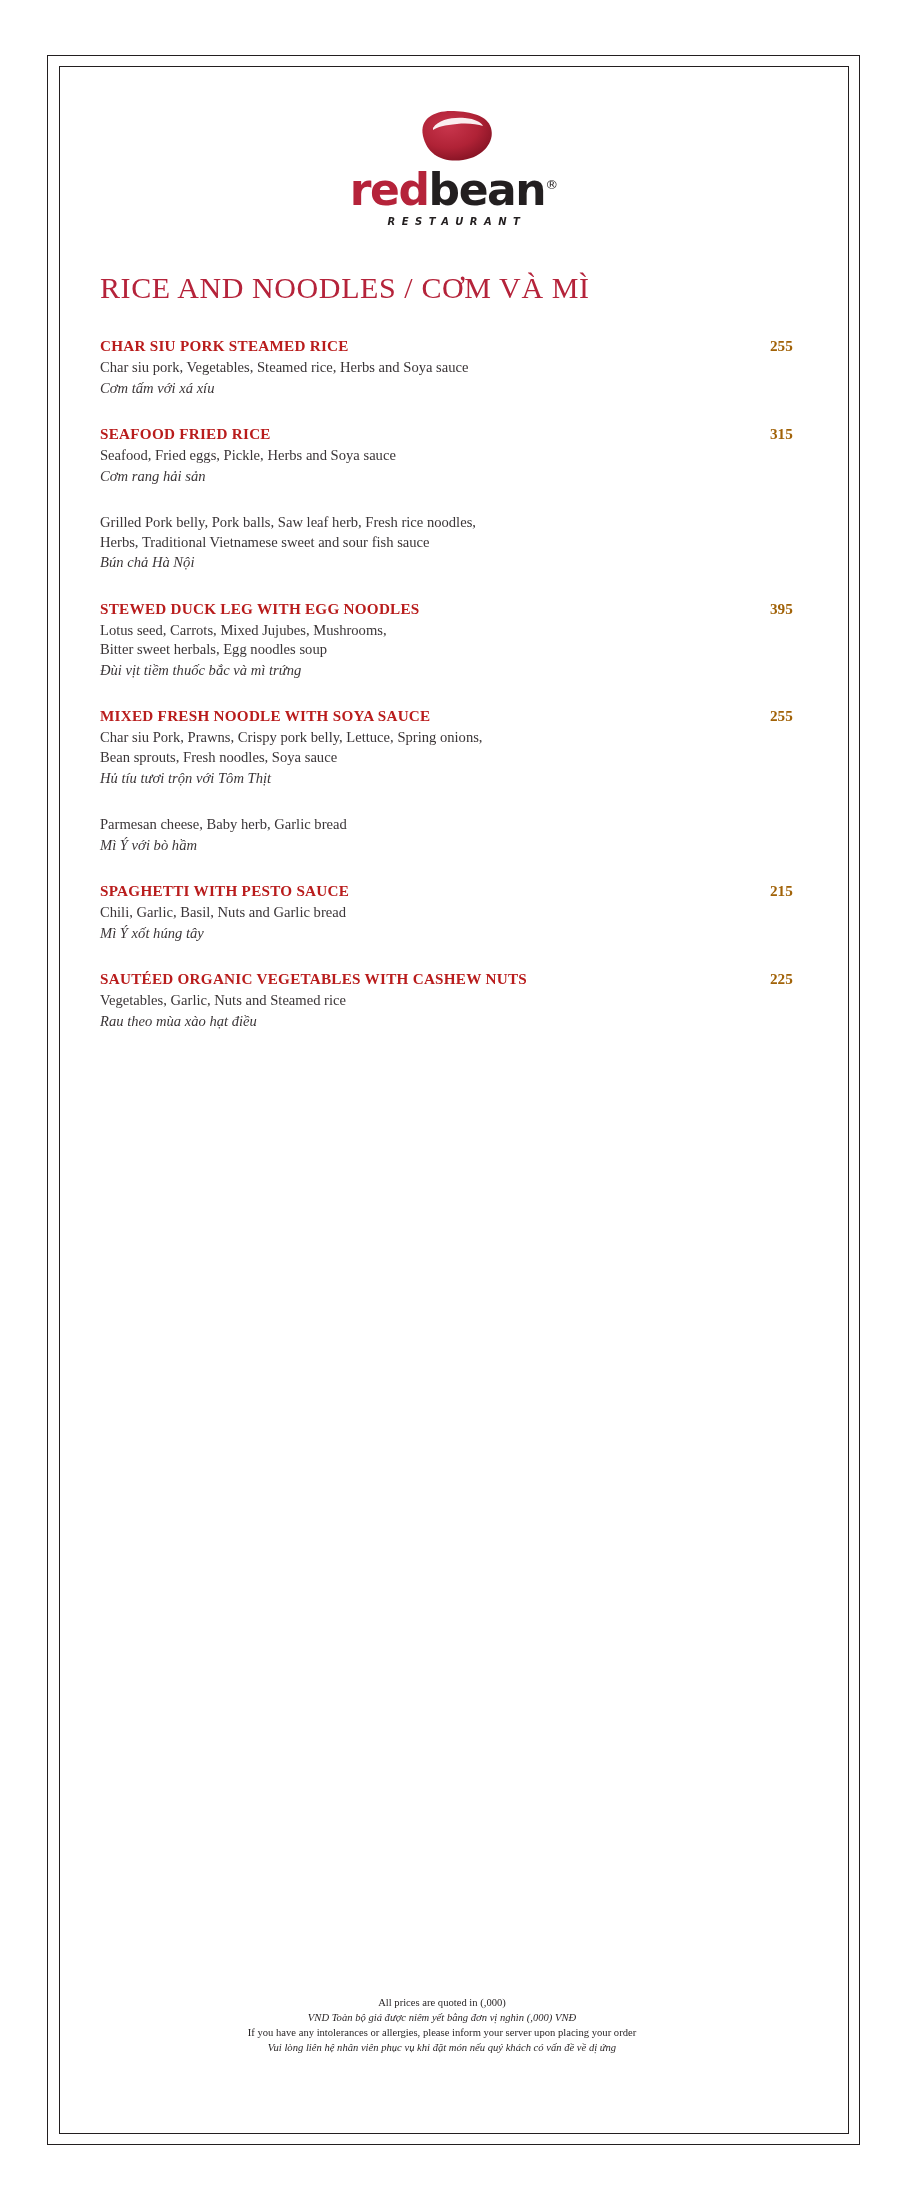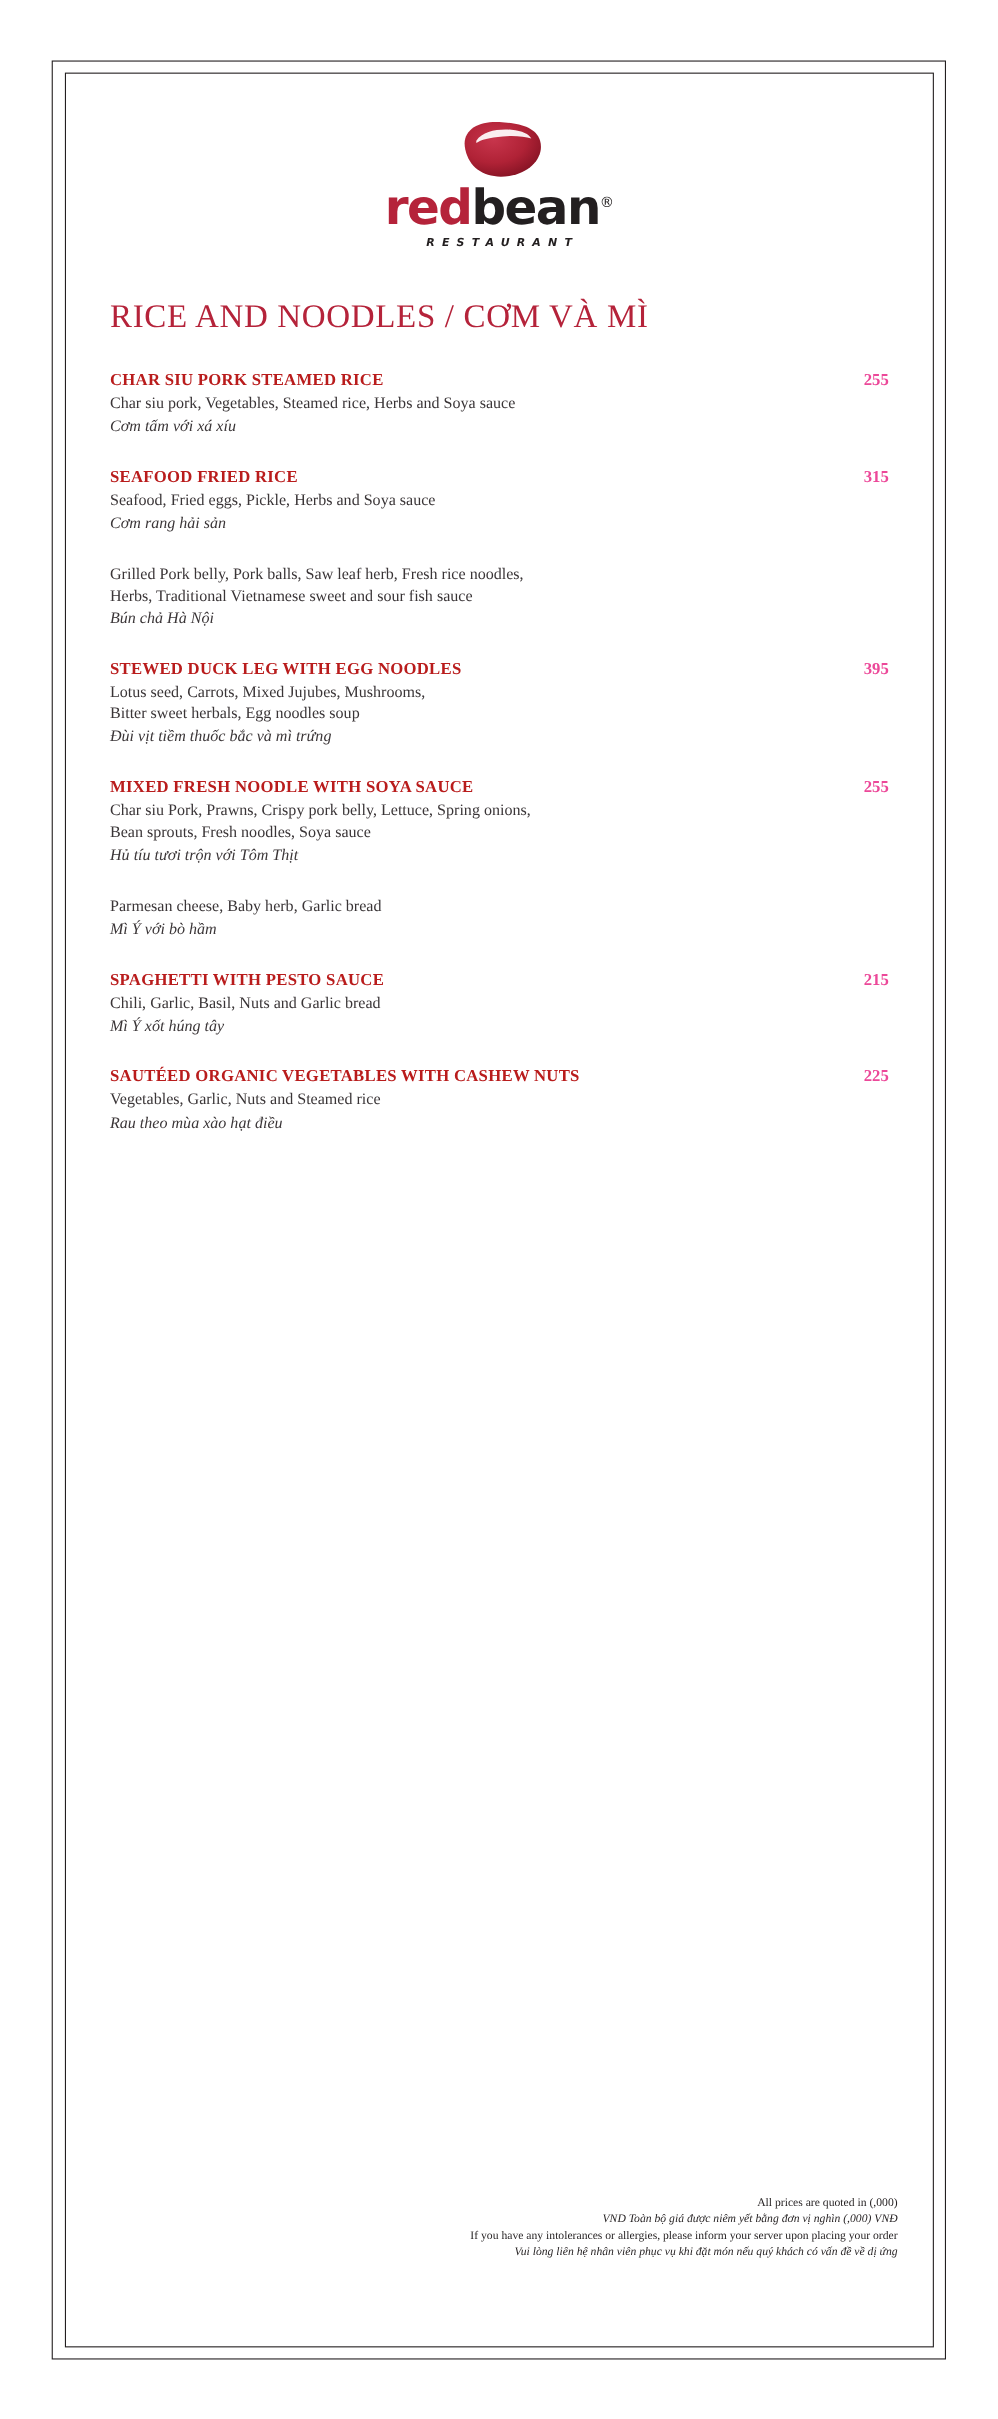--- a/index.html
+++ b/index.html
@@ -121,46 +121,46 @@
     font-size: 15.2px;
     font-weight: bold;
     letter-spacing: 0.25px;
     color: #b91c1c;
     text-transform: uppercase;
     padding-right: 14px;
   }
   .item-price {
     font-size: 15.2px;
     font-weight: bold;
-    color: #ec4899;
+    color: #a16207;
     white-space: nowrap;
     min-width: 38px;
-    text-align: right;
+    text-align: left;
   }
   .item-desc {
     margin-top: 3px;
     font-size: 14.6px;
     line-height: 1.34;
     color: #3a3537;
   }
   .item-vn {
     margin-top: 1px;
     font-size: 14.6px;
     font-style: italic;
     color: #3a3537;
     line-height: 1.34;
   }
 
   
   .footer {
     position: absolute;
-    left: 108px;
+    left: 88px;
     top: 1995px;
     width: 708px;
-    text-align: right;
+    text-align: center;
   }
   .footer-line {
     font-size: 10.6px;
     line-height: 1.42;
     color: #231f20;
   }
   .footer-line.it {
     font-style: italic;
   }
 </style>

